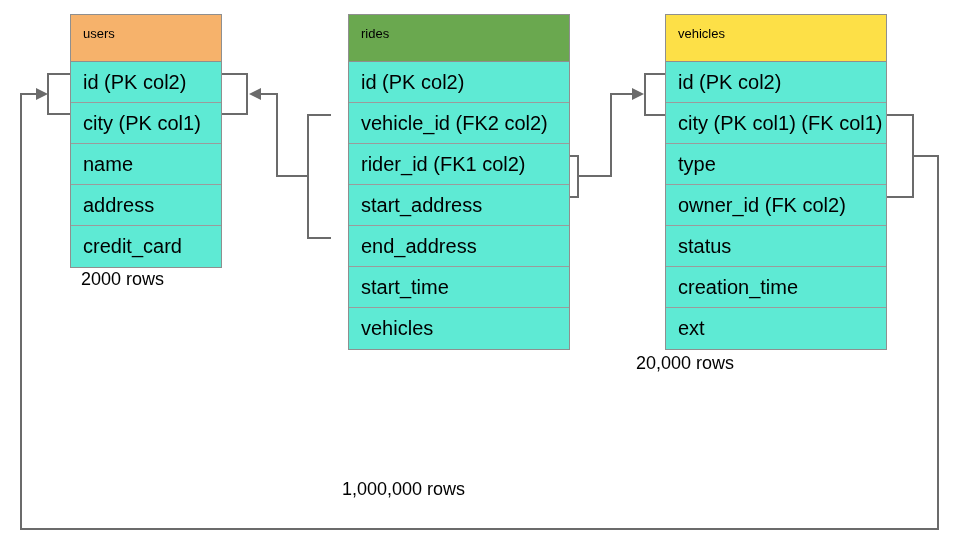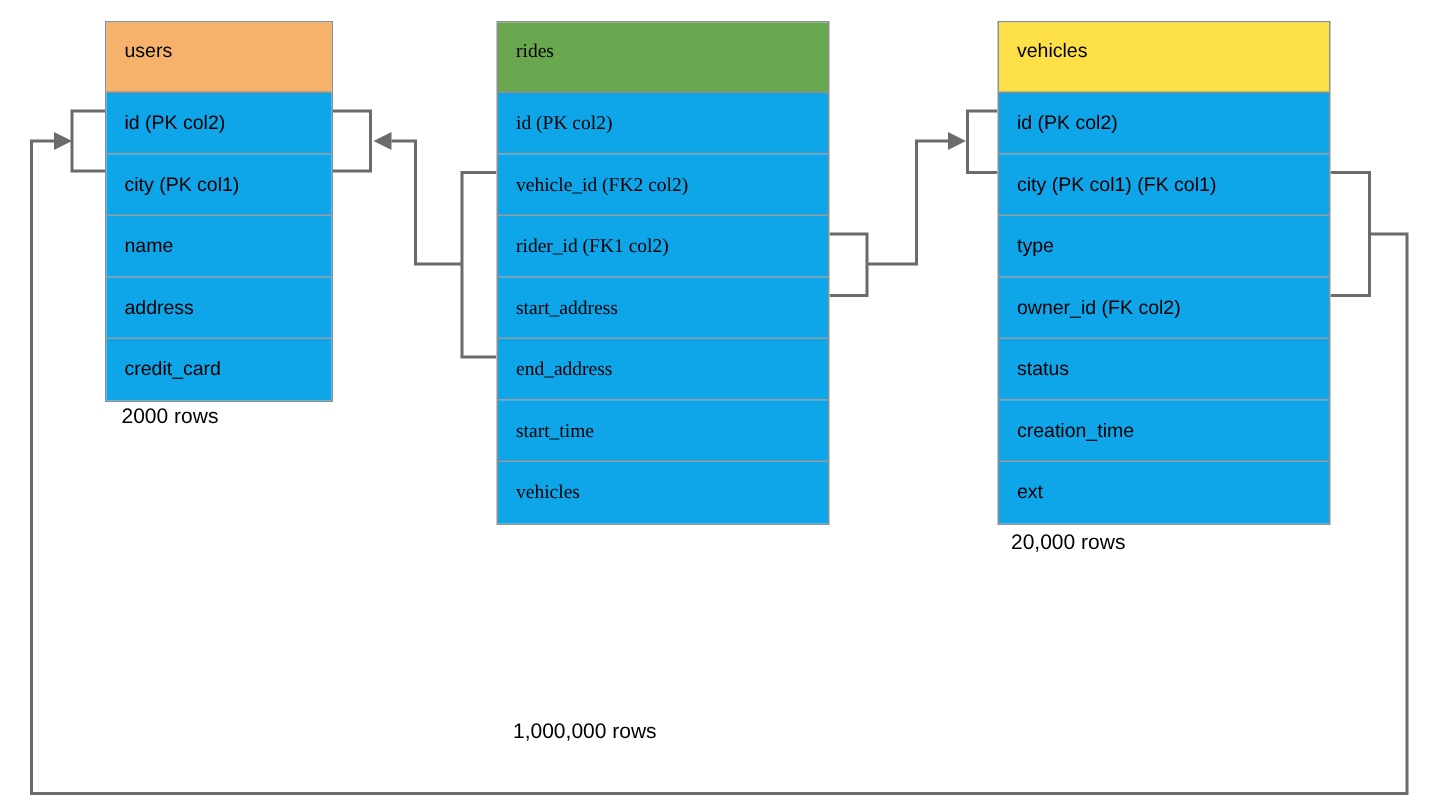--- a/index.html
+++ b/index.html
@@ -31,50 +31,50 @@
     color: #000000;
     white-space: nowrap;
     overflow: hidden;
   }
   .db-row {
     box-sizing: border-box;
     height: 41px;
     line-height: 40px;
     border-bottom: 1px solid #9b9b9b;
     padding-left: 12px;
-    font-size: 13px;
+    font-size: 20px;
     color: #000000;
-    background: #0ea5e9;
+    background: #5eead4;
     white-space: nowrap;
     overflow: hidden;
   }
   .db-rows .db-row:last-child { border-bottom: none; }
   .row-caption {
     position: absolute;
-    font-size: 14px;
+    font-size: 18px;
     color: #000000;
     white-space: nowrap;
   }
   #connector-layer {
     position: absolute;
     left: 0; top: 0;
     width: 960px;
     height: 540px;
     pointer-events: none;
   }
   .connector {
     fill: none;
     stroke-width: 2px;
   }
   #t-users    { left: 70px;  top: 14px; width: 152px; }
-  #t-rides    { left: 331px; top: 14px; width: 222px; font-family: Liberation Serif, serif; }
+  #t-rides    { left: 348px; top: 14px; width: 222px; }
   #t-vehicles { left: 665px; top: 14px; width: 222px; }
   #cap-users    { left: 81px;  top: 269px; }
   #cap-rides    { left: 342px; top: 479px; }
-  #cap-vehicles { left: 674px; top: 353px; }
+  #cap-vehicles { left: 636px; top: 353px; }
 </style>
 </head>
 <body>
 
 <div id="canvas">
 
   <svg id="connector-layer" width="960" height="540" viewBox="0 0 960 540" xmlns="http://www.w3.org/2000/svg">
 
     <g>
       <path class="connector" d="M331,115 L308,115 L308,238 L331,238" stroke="#6b6b6b"></path>

